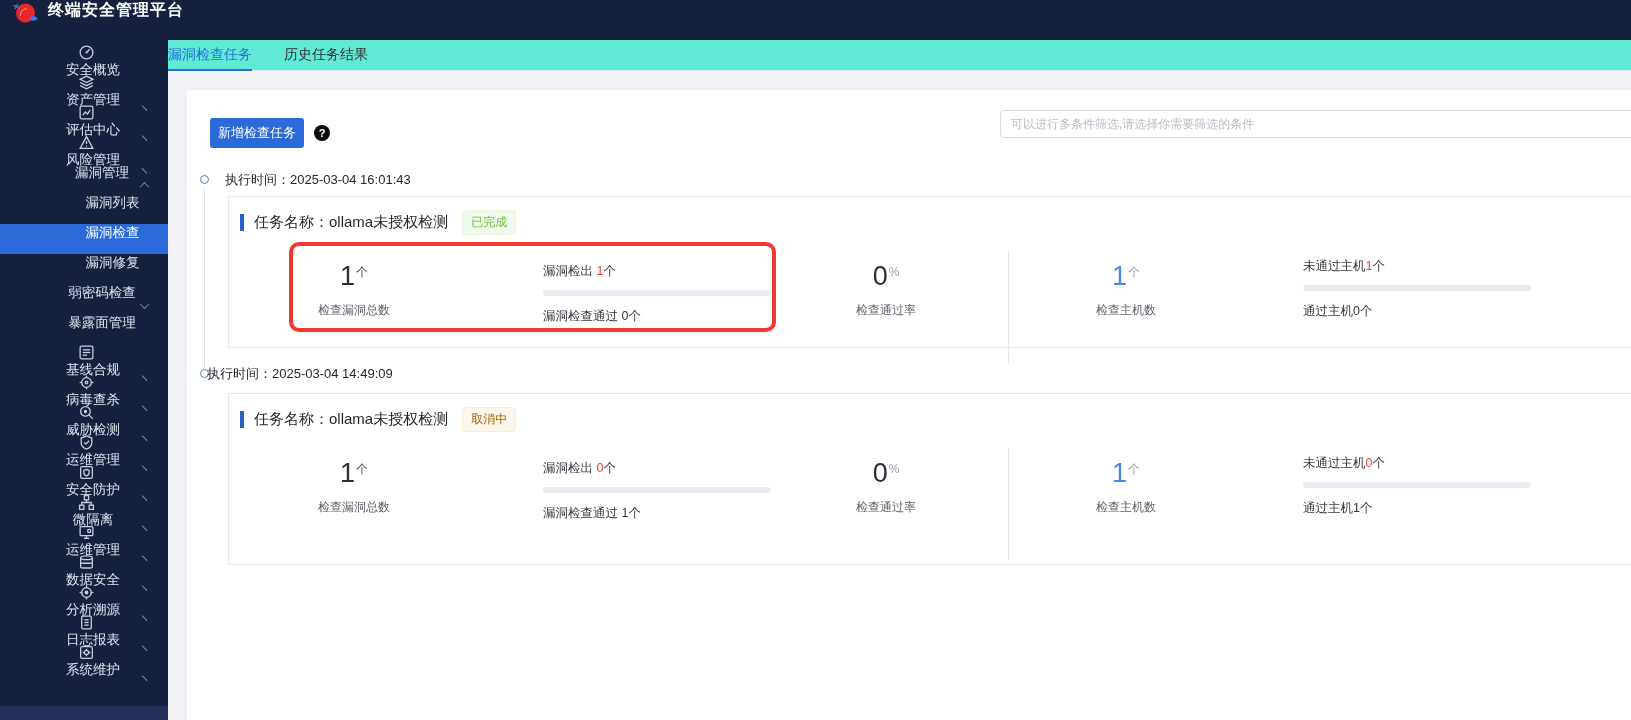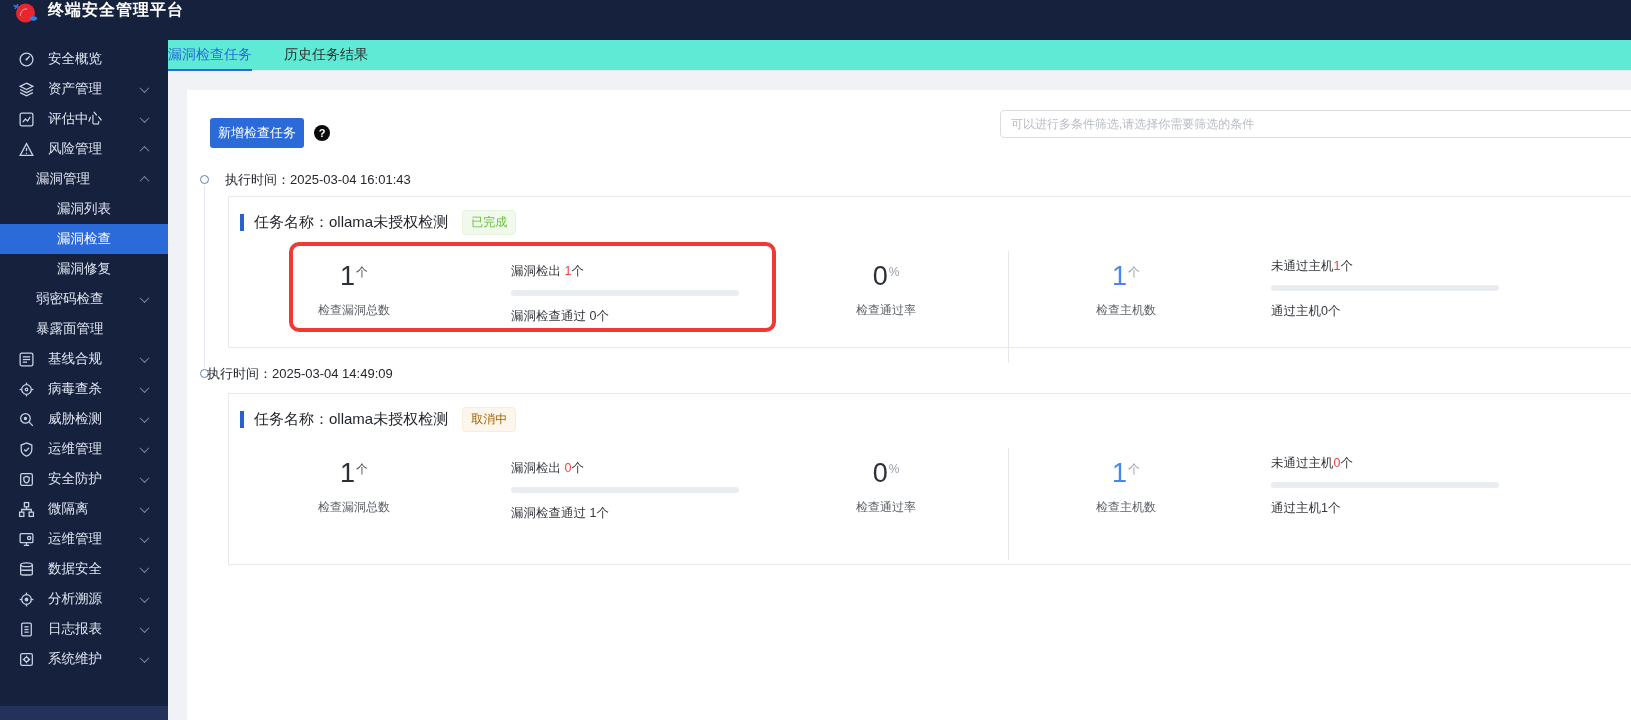--- a/index.html
+++ b/index.html
@@ -6,21 +6,21 @@
   html,body { width:1631px; height:720px; overflow:hidden; font-family:"Liberation Sans","DejaVu Sans",sans-serif; background:#f0f2f5; }
   body { position:relative; }
 
   
   .header { position:absolute; left:0; top:0; width:1631px; height:40px; background:#16213e; display:flex; align-items:flex-start; z-index:30; }
   .logo { width:26px; height:26px; margin-left:12px; position:relative; }
   .app-title { color:#ffffff; font-size:16px; font-weight:bold; margin-left:10px; letter-spacing:1px; }
 
   
   .sidebar { position:absolute; left:0; top:40px; width:168px; height:680px; background:#16213e; z-index:20; padding-top:4px; }
-  .side-item { display:flex; align-items:center; height:30px; color:#dfe5f0; font-size:13.5px; cursor:pointer; white-space:nowrap; }
+  .side-item { display:flex; align-items:center; height:30px; color:#dfe5f0; font-size:13.5px; cursor:pointer; white-space:nowrap;flex-direction:column; }
   .side-item.lv1 { padding-left:18px; }
   .side-item.lv2 { padding-left:36px; }
   .side-item.lv3 { padding-left:57px; }
   .side-item .s-icon { width:17px; height:17px; margin-right:13px; display:inline-flex; }
   .side-item .s-icon svg { width:17px; height:17px; }
   .side-item.selected { background:#2a6ad9; color:#ffffff; }
   .chev { width:7px; height:7px; border-right:1.3px solid #7c88a3; border-bottom:1.3px solid #7c88a3; margin-left:auto; margin-right:20px; }
   .chev.down { transform:rotate(45deg) translate(-1px,-1px); }
   .chev.up { transform:rotate(-135deg) translate(-1px,-1px); }
   .side-bottom-strip { position:absolute; left:0; bottom:0; width:168px; height:14px; background:#24315a; }
@@ -49,21 +49,21 @@
   .badge { margin-left:14px; font-size:12px; padding:3px 8px; border-radius:4px; }
   .badge.success { color:#67c23a; background:#f0f9eb; border:1px solid #e6f4db; }
   .badge.warning { color:#a16207; background:#fdf6ec; border:1px solid #f9edd9; }
   .card-stats { position:relative; margin-top:22px; height:100px; }
   .big-stat { position:absolute; text-align:center; width:180px; }
   .big-num { font-size:27px; color:#2b2f36; padding-top:6px; }
   .big-num .unit { font-size:12px; position:relative; top:-9px; color:#4a4f57; margin-left:1px; }
   .big-num.blue { color:#4a85ec; }
   .big-num.blue .unit, .big-num .unit.gray { color:#98a0ab; }
   .stat-label { font-size:12px; color:#5c6168; margin-top:10px; }
-  .bar-stat { position:absolute; width:230px; }
+  .bar-stat { position:absolute; width:230px;margin-left:32px; }
   .bar-line { font-size:12.5px; color:#33373d; height:17px; }
   .bar-line .num-red { color:#f03e3e; }
   .pbar { width:228px; height:6px; background:#e9ecf1; border-radius:3px; margin:10px 0 12px 0; }
   .vdiv { position:absolute; left:779px; top:-4px; bottom:-8px; width:1px; background:#e4e7ed; }
 
   .s1 { left:35px; top:0; }
   .s2 { left:282px; top:8px; }
   .s3 { left:567px; top:0; }
   .s4 { left:807px; top:0; }
   .s5 { left:1042px; top:3px; }

